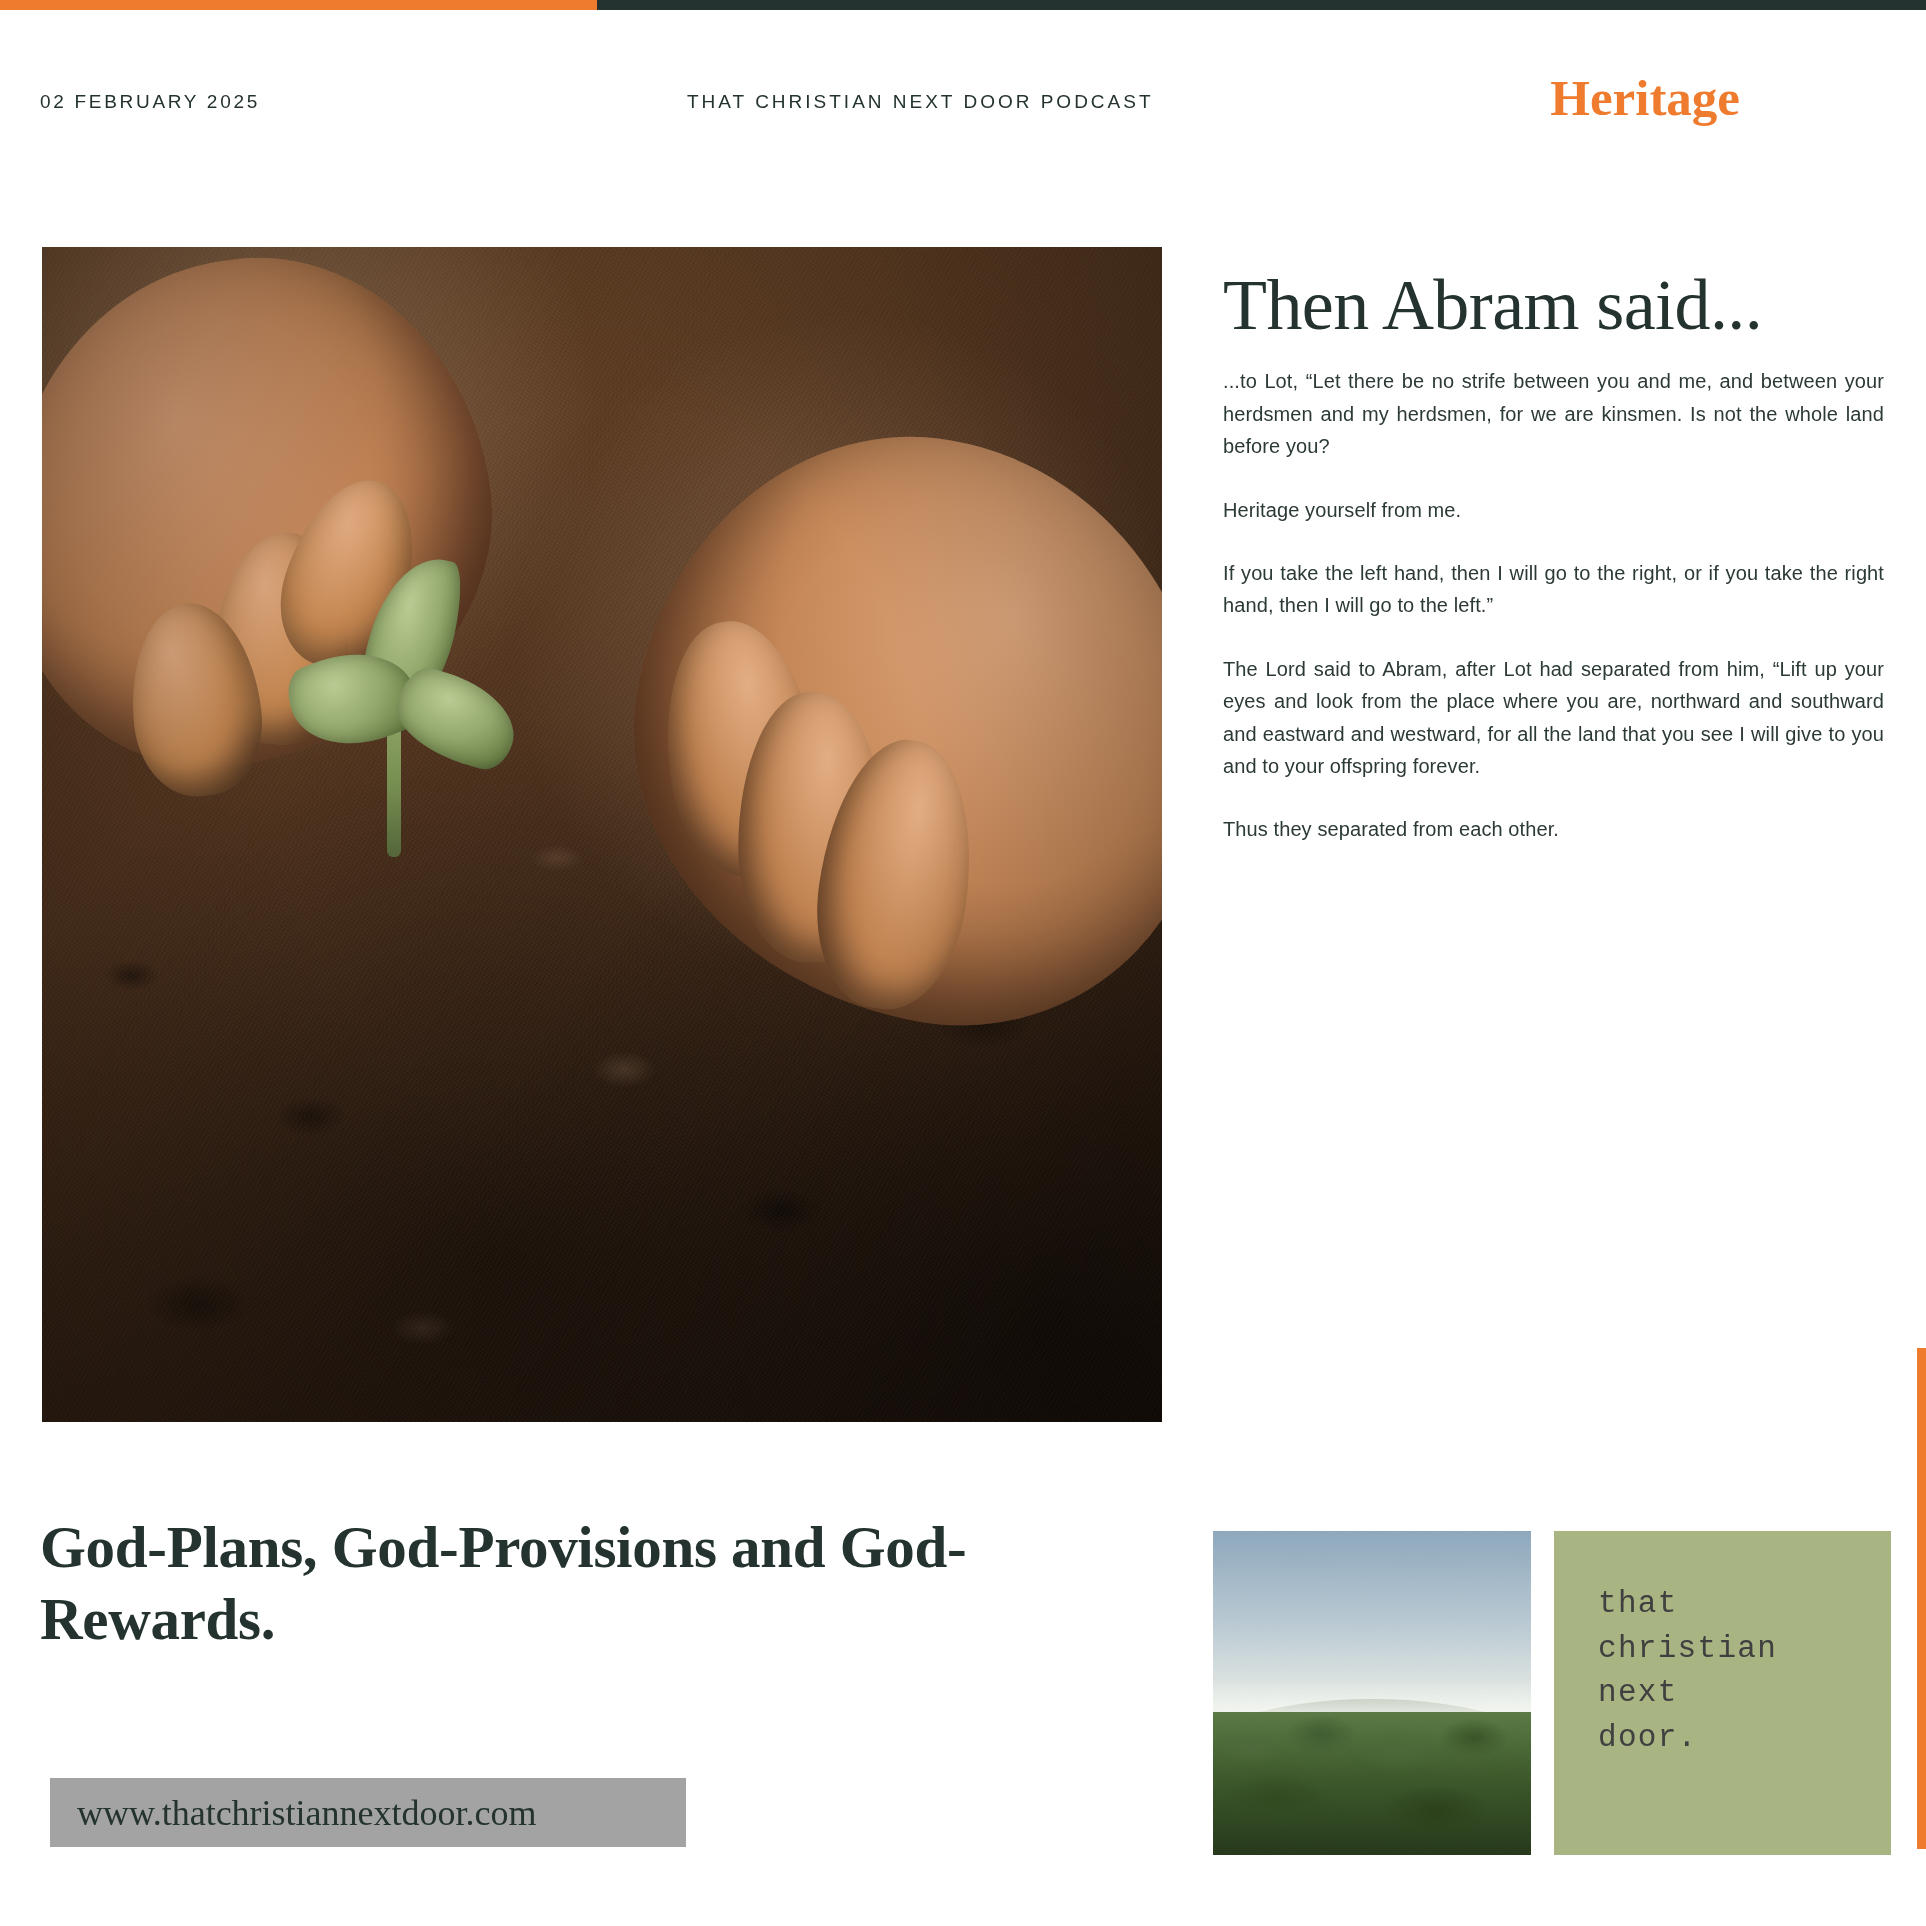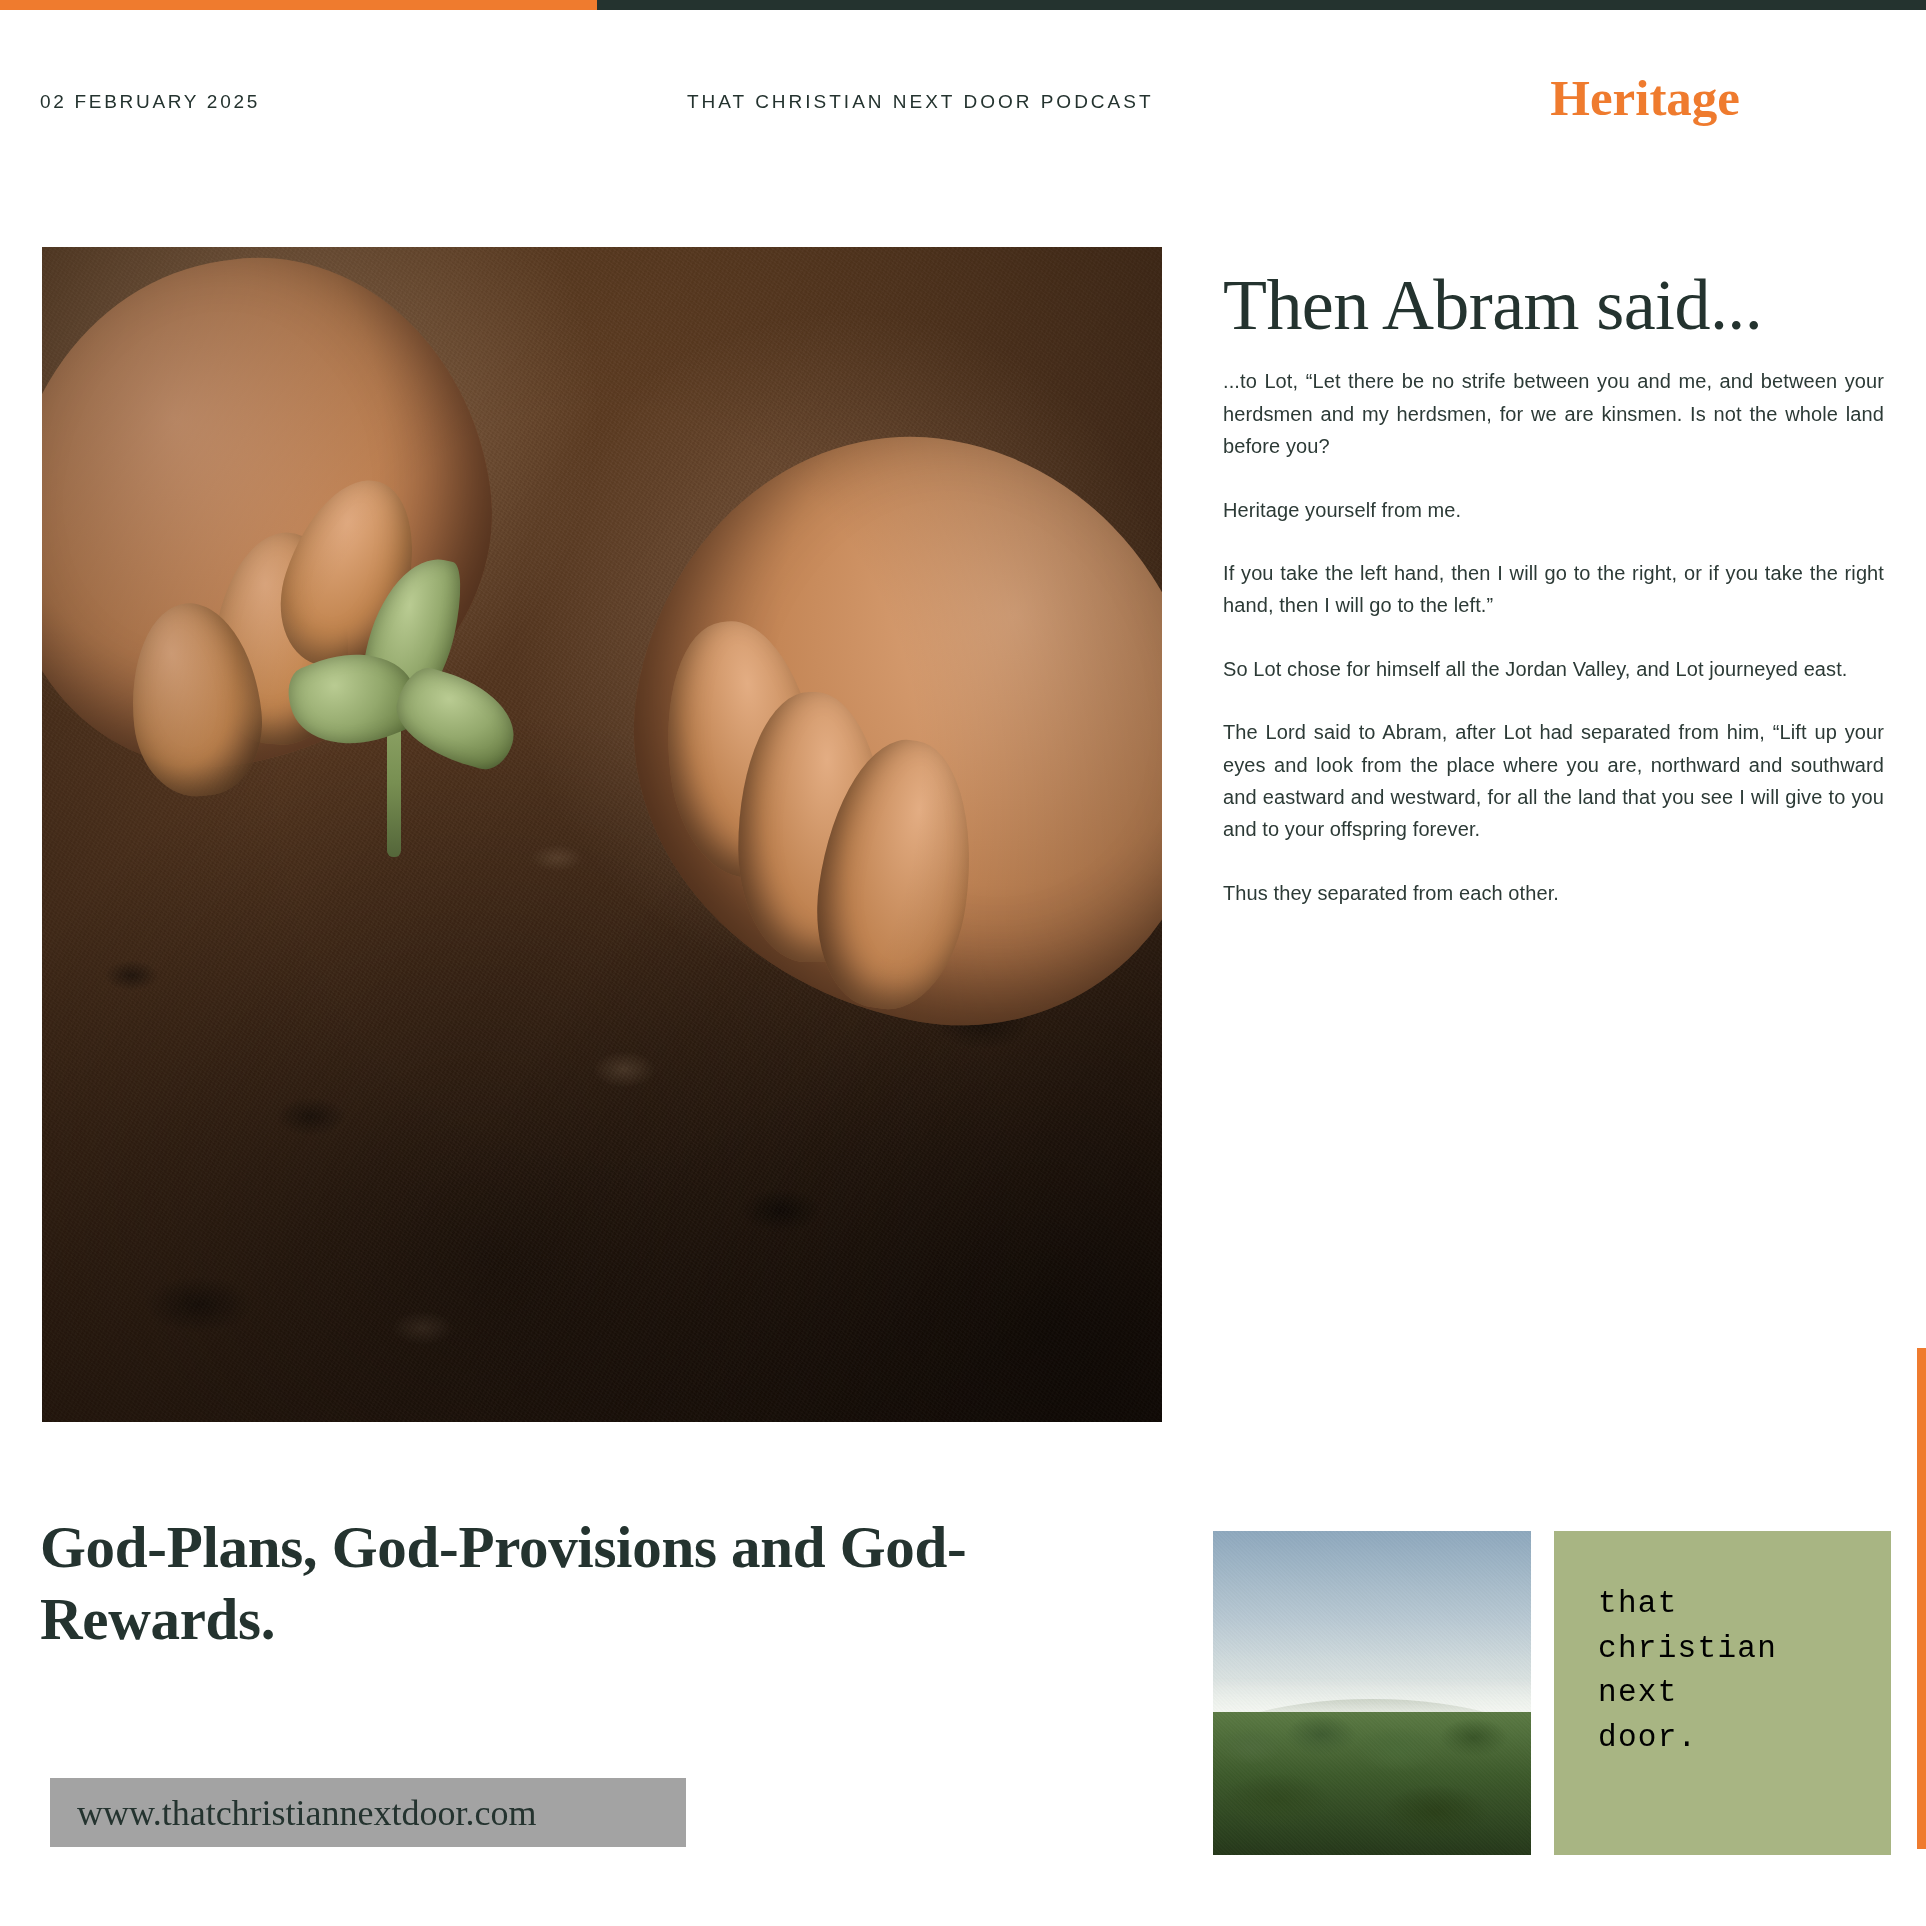--- a/index.html
+++ b/index.html
@@ -314,21 +314,21 @@
     height: 324px;
     background: #a8b583;
   }
   .green-card .logo-text {
     position: absolute;
     left: 44px;
     top: 51px;
     font-family: "Liberation Mono", monospace;
     font-size: 31px;
     line-height: 1.44;
-    color: #000000;
+    color: #404040;
     letter-spacing: 1.3px;
     white-space: pre-line;
   }
 </style>
 </head>
 <body>
 
 <div class="top-bar-orange"></div>
 <div class="top-bar-dark"></div>
 <div class="right-edge-orange"></div>
@@ -360,21 +360,20 @@
     <div class="leaf leaf-c"></div>
   </div>
   <div class="hero-vignette"></div>
 </div>
 
 <div class="article">
   <h1>Then Abram said...</h1>
   <p>...to Lot, “Let there be no strife between you and me, and between your herdsmen and my herdsmen, for we are kinsmen. Is not the whole land before you?</p>
   <p>Heritage yourself from me.</p>
   <p>If you take the left hand, then I will go to the right, or if you take the right hand, then I will go to the left.”</p>
-  <p>So Lot chose for himself all the Jordan Valley, and Lot journeyed east.</p>
   <p>The Lord said to Abram, after Lot had separated from him, “Lift up your eyes and look from the place where you are, northward and southward and eastward and westward, for all the land that you see I will give to you and to your offspring forever.</p>
   <p>Thus they separated from each other.</p>
 </div>
 
 <div class="headline">God-Plans, God-Provisions and God-Rewards.</div>
 
 <div class="url-chip">
   <span>www.thatchristiannextdoor.com</span>
 </div>
 

